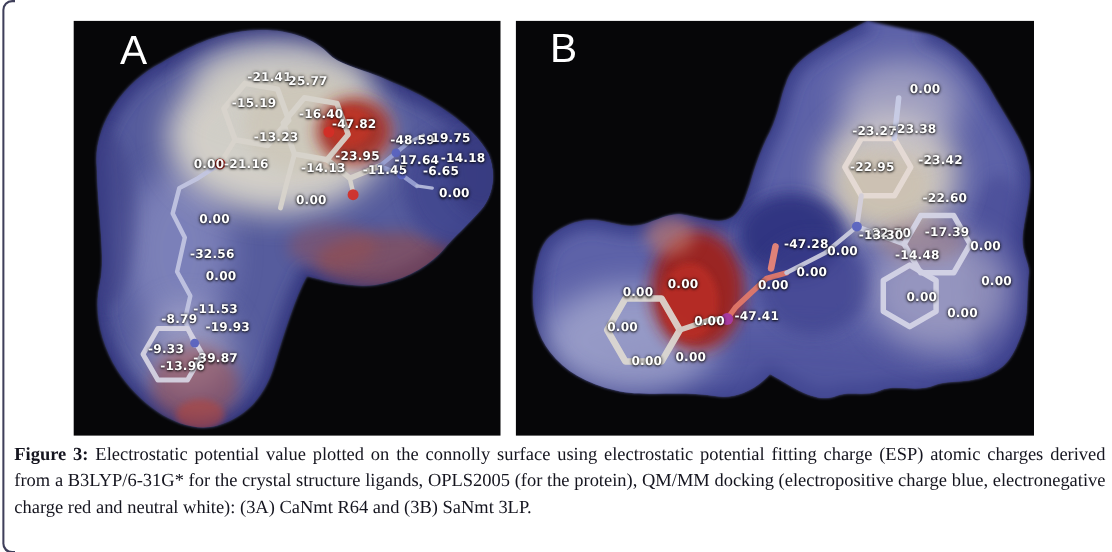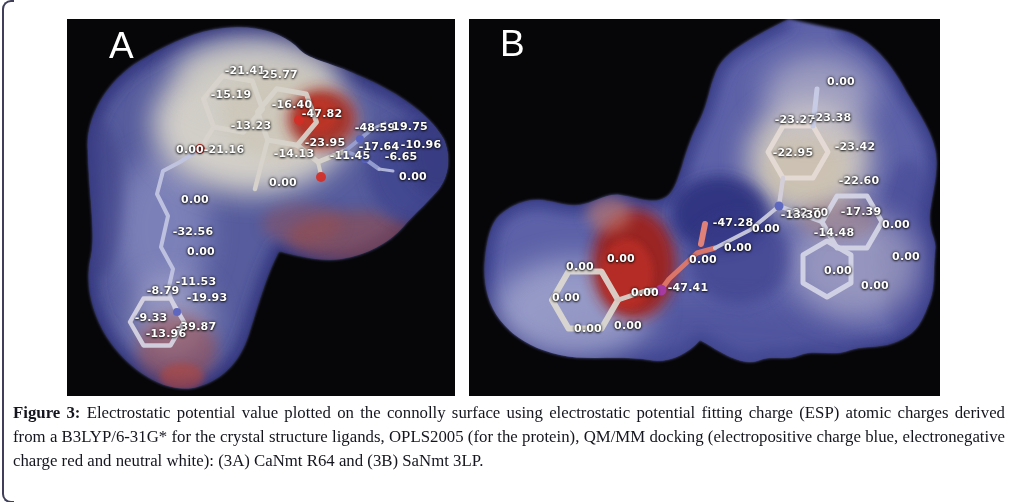--- a/index.html
+++ b/index.html
@@ -106,21 +106,21 @@
         <span class="esp-label" style="left: 255px; top: 94px;">-47.82</span>
         <span class="esp-label" style="left: 184px; top: 106px;">-13.23</span>
         <span class="esp-label" style="left: 308px; top: 108px;">-48.59</span>
         <span class="esp-label" style="left: 343px; top: 107px;">19.75</span>
         <span class="esp-label" style="left: 123px; top: 130px;">0.00</span>
         <span class="esp-label" style="left: 157px; top: 130px;">-21.16</span>
         <span class="esp-label" style="left: 258px; top: 123px;">-23.95</span>
         <span class="esp-label" style="left: 227px; top: 134px;">-14.13</span>
         <span class="esp-label" style="left: 283px; top: 136px;">-11.45</span>
         <span class="esp-label" style="left: 312px; top: 127px;">-17.64</span>
-        <span class="esp-label" style="left: 354px; top: 125px;">-10.96</span>
+        <span class="esp-label" style="left: 354px; top: 125px;">-14.18</span>
         <span class="esp-label" style="left: 334px; top: 137px;">-6.65</span>
         <span class="esp-label" style="left: 346px; top: 157px;">0.00</span>
         <span class="esp-label" style="left: 216px; top: 163px;">0.00</span>
         <span class="esp-label" style="left: 128px; top: 180px;">0.00</span>
         <span class="esp-label" style="left: 126px; top: 212px;">-32.56</span>
         <span class="esp-label" style="left: 134px; top: 232px;">0.00</span>
         <span class="esp-label" style="left: 129px; top: 262px;">-11.53</span>
         <span class="esp-label" style="left: 96px; top: 271px;">-8.79</span>
         <span class="esp-label" style="left: 140px; top: 278px;">-19.93</span>
         <span class="esp-label" style="left: 84px; top: 298px;">-9.33</span>

